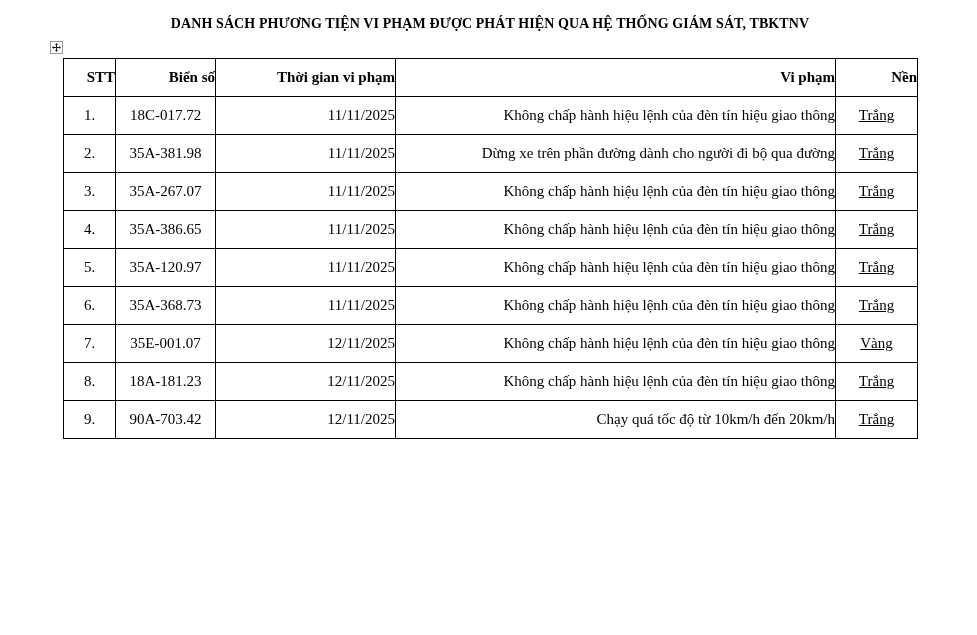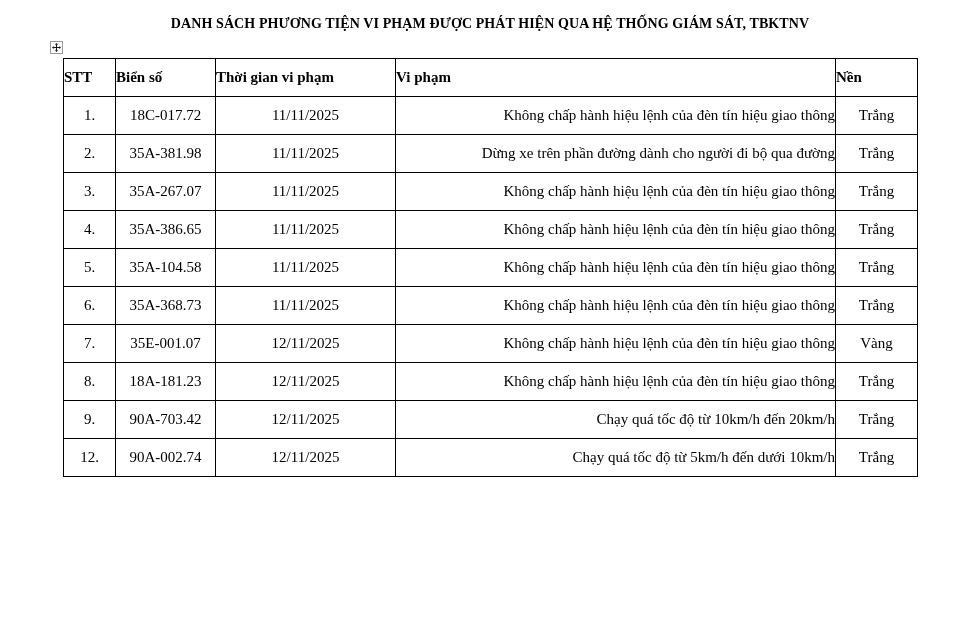--- a/index.html
+++ b/index.html
@@ -62,34 +62,34 @@
   table.violations td {
     border: 1px solid #000000;
     height: 37px;
     padding: 0;
     vertical-align: middle;
     overflow: hidden;
     white-space: nowrap;
   }
   table.violations th {
     font-weight: bold;
-    text-align: left;
+    text-align: right;
     font-size: 15px;
   }
   col.c-stt       { width: 52px; }
   col.c-bien_so   { width: 100px; }
   col.c-thoi_gian { width: 180px; }
   col.c-vi_pham   { width: 440px; }
   col.c-nen       { width: 82px; }
 
   td.col-stt       { text-align: center; }
   td.col-bien_so   { text-align: center; font-weight: normal; }
-  td.col-thoi_gian { text-align: center; }
+  td.col-thoi_gian { text-align: right; }
   td.col-vi_pham   { text-align: right; padding-left: 8px; }
-  td.col-nen       { text-align: center; }
+  td.col-nen       { text-align: center; text-decoration: underline; }
 </style>
 </head>
 <body>
 
 <div class="doc-title">DANH SÁCH PHƯƠNG TIỆN VI PHẠM ĐƯỢC PHÁT HIỆN QUA HỆ THỐNG GIÁM SÁT, TBKTNV</div>
 
 <div class="move-handle" title="">
   <span>
     <svg viewBox="0 0 10 10" xmlns="http://www.w3.org/2000/svg" aria-hidden="true">
       <path d="M5 0 L6.8 1.9 H5.6 V4.4 H8.1 V3.2 L10 5 L8.1 6.8 V5.6 H5.6 V8.1 H6.8 L5 10 L3.2 8.1 H4.4 V5.6 H1.9 V6.8 L0 5 L1.9 3.2 V4.4 H4.4 V1.9 H3.2 Z" fill="#1a1a1a"></path>
@@ -138,21 +138,21 @@
       </tr>
       <tr>
         <td class="col-stt">4.</td>
         <td class="col-bien_so">35A-386.65</td>
         <td class="col-thoi_gian">11/11/2025</td>
         <td class="col-vi_pham">Không chấp hành hiệu lệnh của đèn tín hiệu giao thông</td>
         <td class="col-nen">Trắng</td>
       </tr>
       <tr>
         <td class="col-stt">5.</td>
-        <td class="col-bien_so">35A-104.58</td>
+        <td class="col-bien_so">35A-120.97</td>
         <td class="col-thoi_gian">11/11/2025</td>
         <td class="col-vi_pham">Không chấp hành hiệu lệnh của đèn tín hiệu giao thông</td>
         <td class="col-nen">Trắng</td>
       </tr>
       <tr>
         <td class="col-stt">6.</td>
         <td class="col-bien_so">35A-368.73</td>
         <td class="col-thoi_gian">11/11/2025</td>
         <td class="col-vi_pham">Không chấp hành hiệu lệnh của đèn tín hiệu giao thông</td>
         <td class="col-nen">Trắng</td>
@@ -171,21 +171,14 @@
         <td class="col-vi_pham">Không chấp hành hiệu lệnh của đèn tín hiệu giao thông</td>
         <td class="col-nen">Trắng</td>
       </tr>
       <tr>
         <td class="col-stt">9.</td>
         <td class="col-bien_so">90A-703.42</td>
         <td class="col-thoi_gian">12/11/2025</td>
         <td class="col-vi_pham">Chạy quá tốc độ từ 10km/h đến 20km/h</td>
         <td class="col-nen">Trắng</td>
       </tr>
-      <tr>
-        <td class="col-stt">12.</td>
-        <td class="col-bien_so">90A-002.74</td>
-        <td class="col-thoi_gian">12/11/2025</td>
-        <td class="col-vi_pham">Chạy quá tốc độ từ 5km/h đến dưới 10km/h</td>
-        <td class="col-nen">Trắng</td>
-      </tr>
     </tbody>
 </table>
 
 </body></html>

